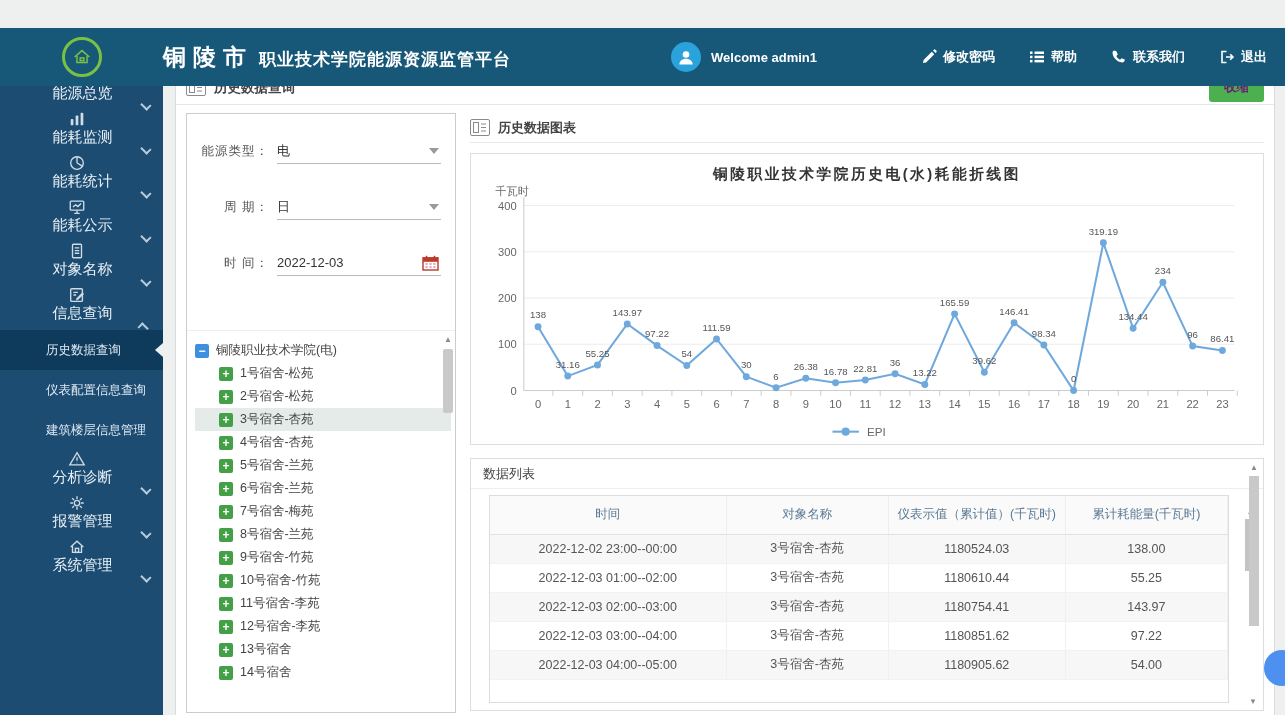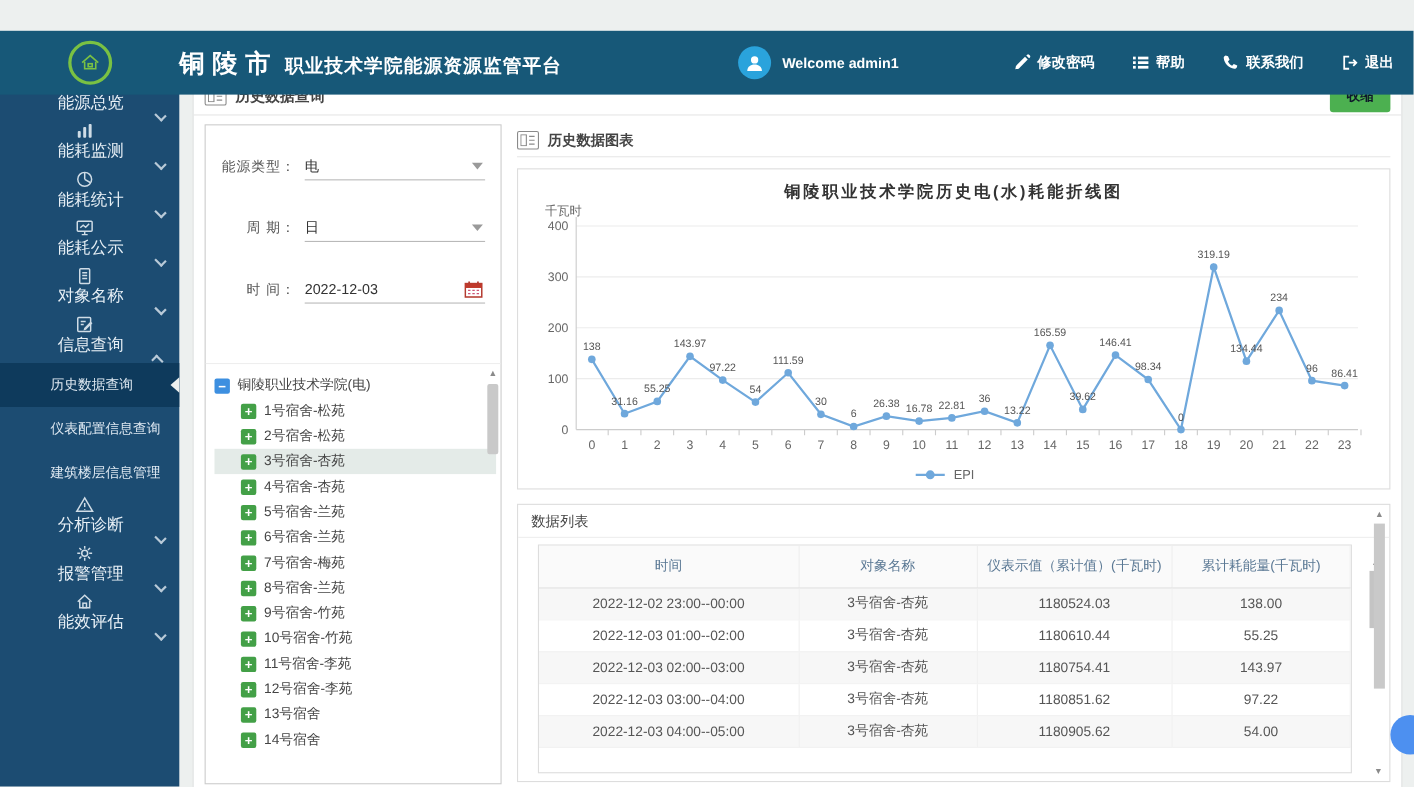--- a/index.html
+++ b/index.html
@@ -46,21 +46,21 @@
   
   .content { position:absolute; left:163px; top:58px; width:1122px; height:657px;
     background:#edf0ef; padding:12px 10px 0 12px; }
   .outer-panel { background:#fff; border:1px solid #d9dcdc; height:660px; }
   .outer-head { height:34px; display:flex; align-items:center; padding:0 10px;
     border-bottom:1px solid #e6e6e6; }
   .panel-ico { width:20px; height:17px; border:1px solid #8a8a8a; border-radius:2px;
     display:flex; align-items:center; justify-content:center; margin-right:8px; }
   .panel-ico svg { width:14px; height:11px; }
   .outer-title { font-size:13.5px; color:#444; font-weight:bold; }
-  .btn-green { margin-left:auto; background:#4cb050; color:#0f172a; border:none; border-radius:3px;
+  .btn-green { margin-left:auto; background:#4cb050; color:#701a75; border:none; border-radius:3px;
     font-size:12.5px; font-weight:bold; padding:6px 15px; cursor:pointer;
     font-family:Liberation Serif, serif; }
   .outer-body { display:flex; padding:8px 10px; gap:14px; }
 
   
   .left-col { width:270px; border:1px solid #ccc; background:#fff; height:600px; position:relative; }
   .form-area { padding:24px 14px 10px 6px; }
   .f-row { display:flex; align-items:center; margin-bottom:30px; }
   .f-label { width:76px; text-align:right; font-size:12.5px; color:#555; letter-spacing:1px; }
   .f-value { flex:1; margin-left:8px; border-bottom:1px solid #b9b9b9; display:flex;
@@ -289,21 +289,21 @@
     <span class="chev "></span>
       </div>
       <div class="side-item">
         <span class="icn">
           <svg viewBox="0 0 20 20" fill="none" stroke="#cfdce6" stroke-width="1.5">
             <path d="M3 10 10 3.5 17 10"></path>
             <path d="M5 9v7h10V9"></path>
             <rect x="8.2" y="11.5" width="3.6" height="4.5"></rect>
           </svg>
         </span>
-    <span>能效评估</span>
+    <span>系统管理</span>
     <span class="chev "></span>
       </div>
     </div>
 </div>
 
 <div class="content">
   <div class="outer-panel">
     <div class="outer-head">
       <span class="panel-ico">
         <svg viewBox="0 0 14 11" stroke="#8a8a8a" fill="none">

